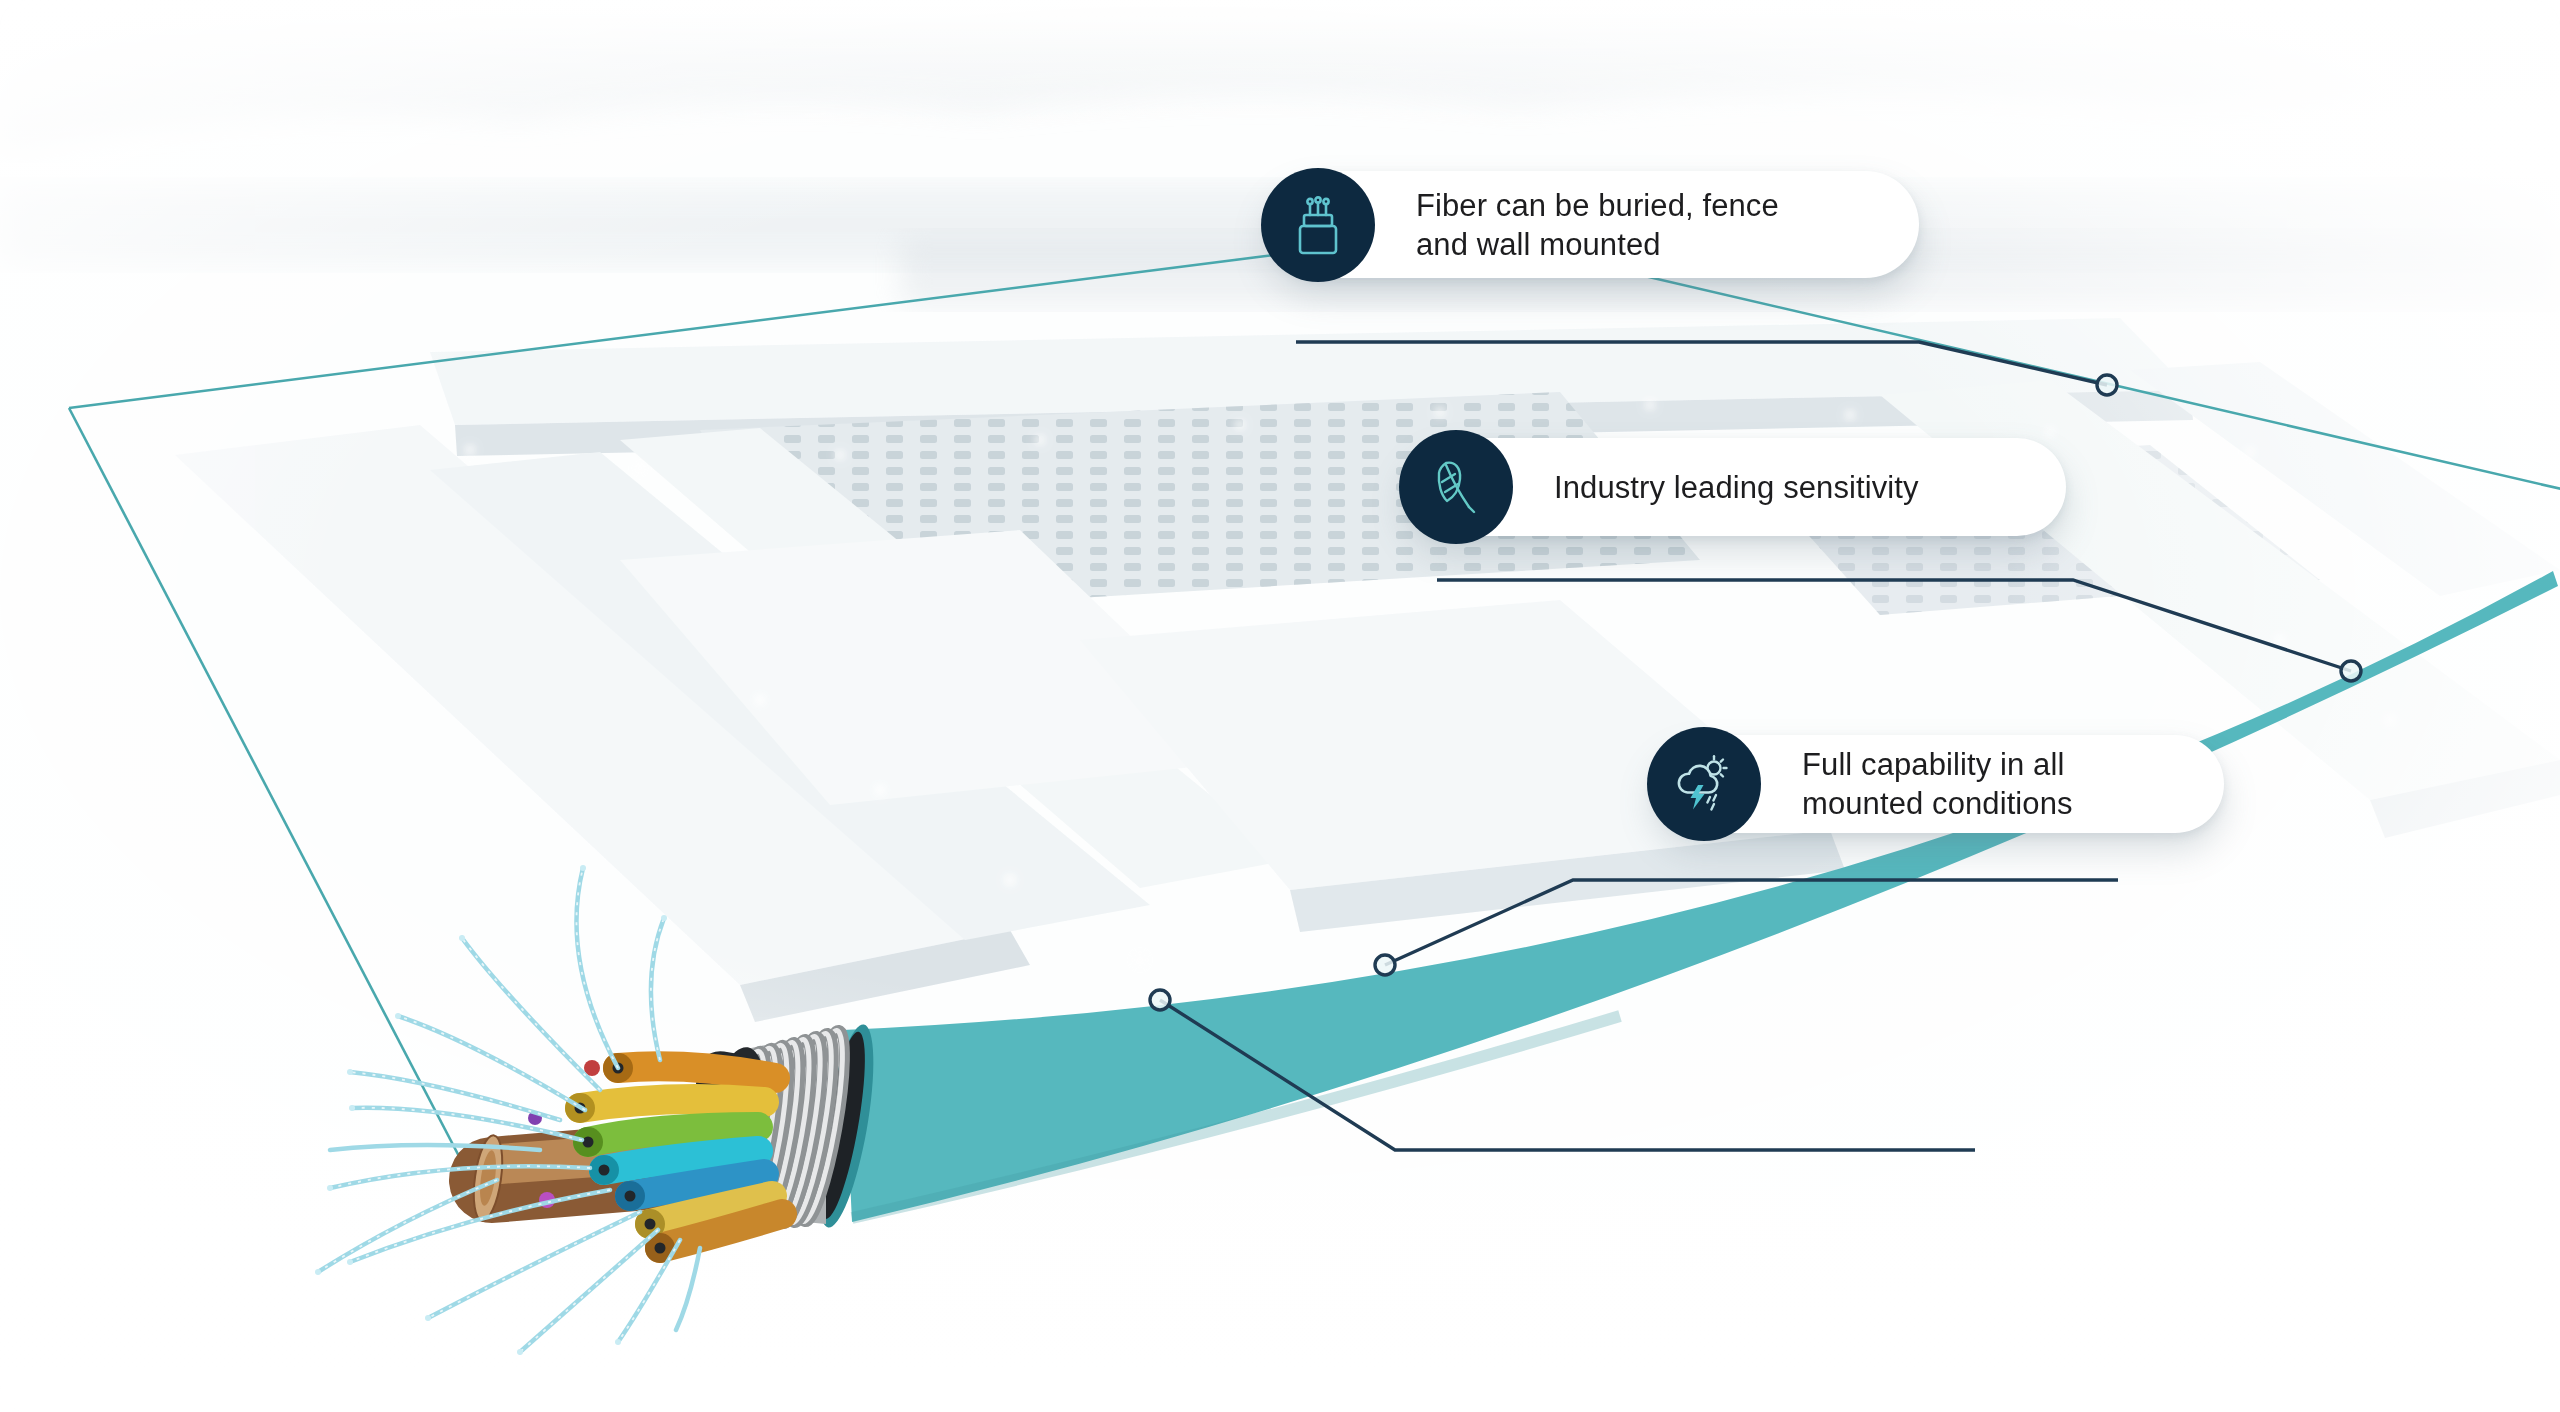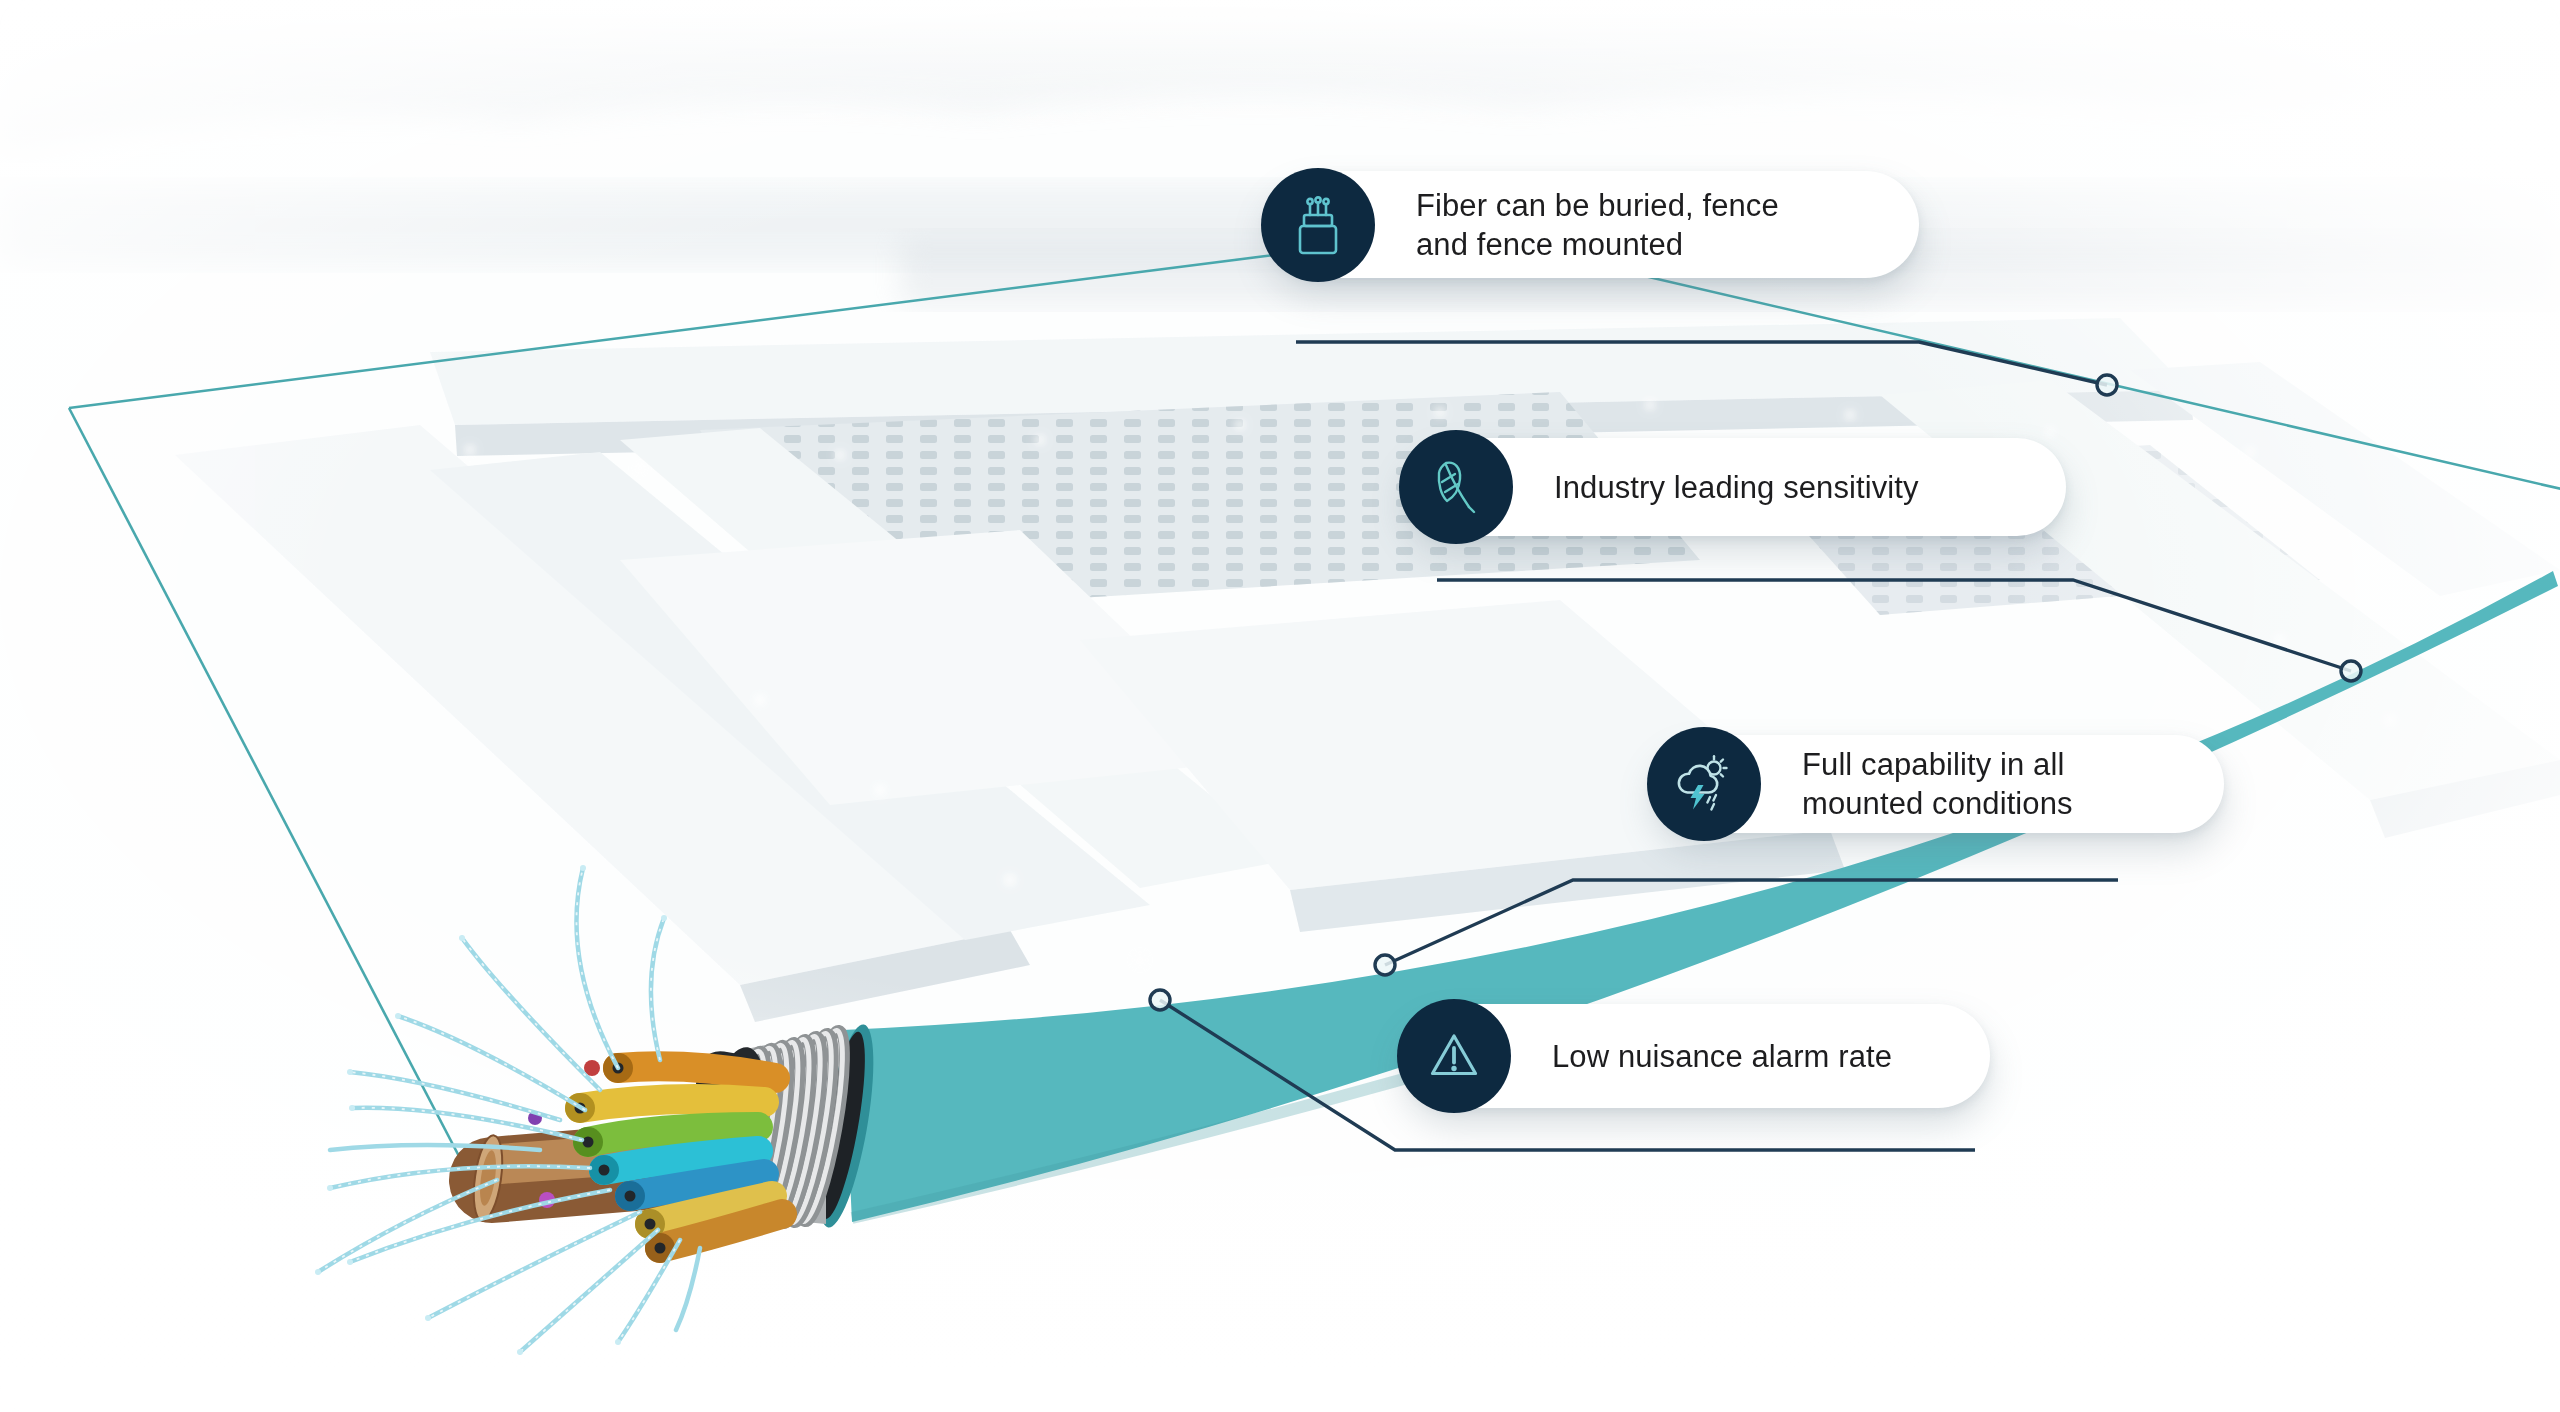--- a/index.html
+++ b/index.html
@@ -229,21 +229,21 @@
           <circle cx="39" cy="7.5" r="2.6"></circle>
         <line x1="23" y1="10.3" x2="23" y2="21"></line>
           <line x1="31" y1="8.8" x2="31" y2="21"></line>
           <line x1="39" y1="10.3" x2="39" y2="21"></line>
         <rect x="17" y="21" width="28" height="11" rx="2"></rect>
         <rect x="13" y="32" width="36" height="27" rx="3"></rect>
       </svg>
     </div>
     <div class="pill-text">
       <span>Fiber can be buried, fence</span>
-      <span>and fence mounted</span>
+      <span>and wall mounted</span>
     </div>
   </div>
 
   <div class="pill" style="left:1404px;top:438px;width:662px;height:98px">
     <div class="pill-icon">
       <svg width="62" height="62" viewBox="0 0 62 62" fill="none" stroke="#63c9c6" stroke-width="2.4" stroke-linecap="round" stroke-linejoin="round">
         <path d="M21,7 C30,5 36,12 35,23 C34,34 29,41 22,45 C16,39 13,28 14,17 C15,12 18,9 21,7 Z"></path>
         <path d="M21,9 C26,21 33,35 44,51"></path>
         <path d="M17,26 L30,18"></path>
           <path d="M20,36 L33,28"></path>
@@ -273,26 +273,14 @@
           <line x1="41" y1="51" x2="38.4" y2="56.4"></line>
         </g>
       </svg>
     </div>
     <div class="pill-text">
       <span>Full capability in all</span>
       <span>mounted conditions</span>
     </div>
   </div>
 
-  <div class="pill" style="left:1402px;top:1004px;width:588px;height:104px">
-    <div class="pill-icon">
-      <svg width="62" height="62" viewBox="0 0 62 62" fill="none" stroke="#86ccd7" stroke-linecap="round" stroke-linejoin="round">
-        <path d="M31,11 L52.5,48.5 L9.5,48.5 Z" stroke-width="3.2"></path>
-        <line x1="31" y1="23" x2="31" y2="37.5" stroke-width="3.8"></line>
-        <circle cx="31" cy="43.5" r="2.7" fill="#86ccd7" stroke="none"></circle>
-      </svg>
-    </div>
-    <div class="pill-text">
-      <span>Low nuisance alarm rate</span>
-    </div>
-  </div>
 
 </div>
 
 </body></html>

